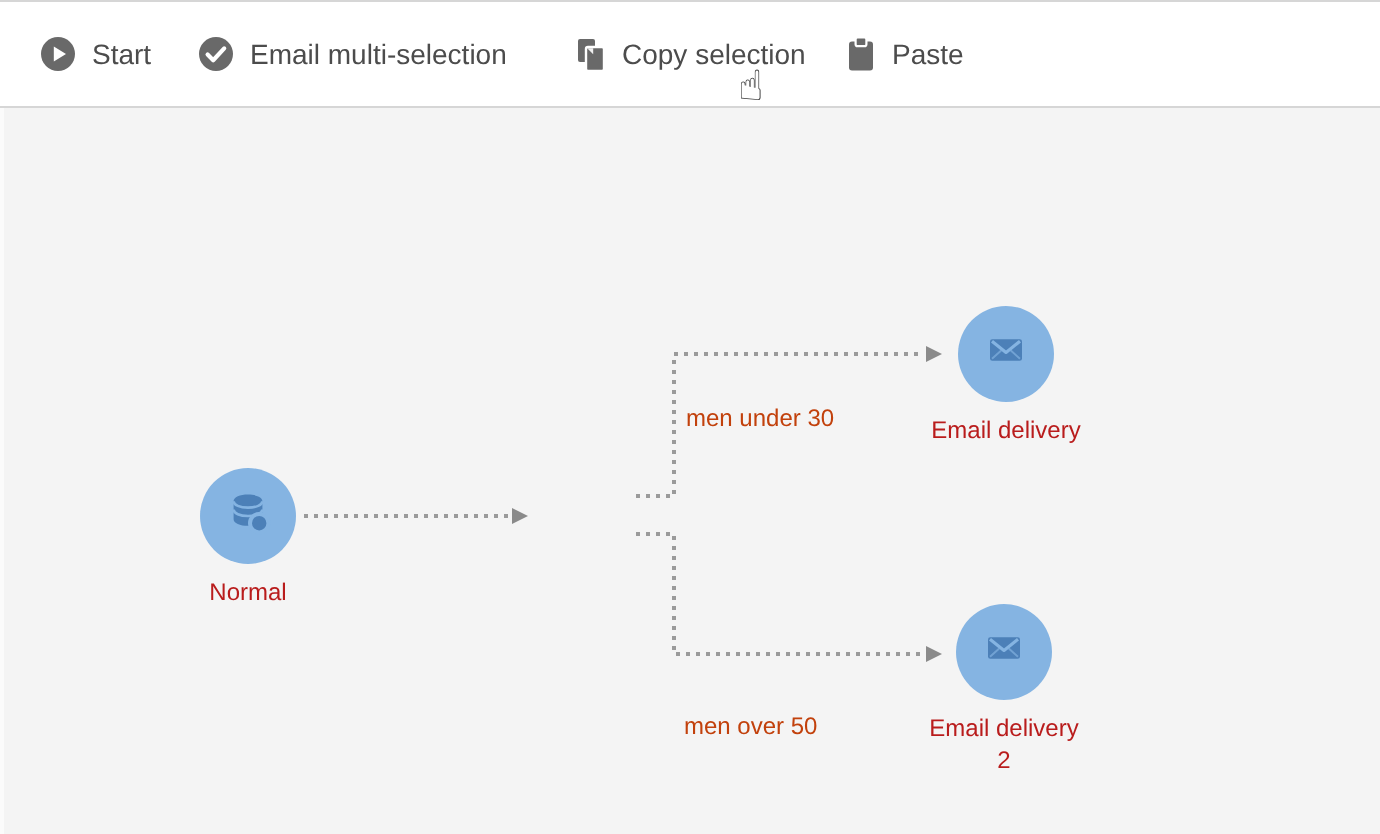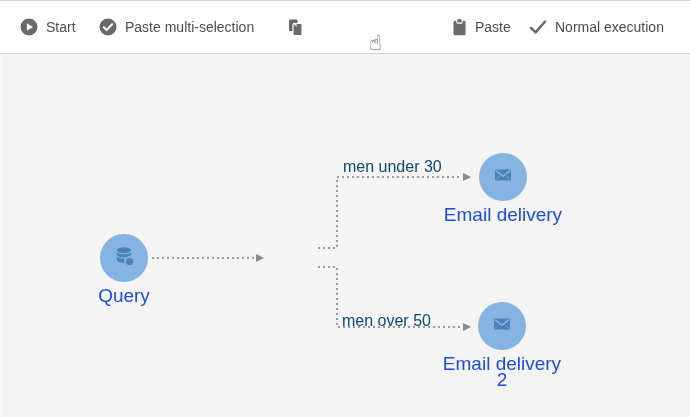--- a/index.html
+++ b/index.html
@@ -21,30 +21,30 @@
   .tb-icon{display:flex;align-items:center;justify-content:center;}
   .tb-label{font-size:14px;color:#4c4c4c;white-space:nowrap;}
   
   .canvas{
     position:absolute;left:0;top:54px;width:690px;height:363px;
     background:#f4f4f4;
     box-shadow:inset 2px 0 0 rgba(255,255,255,.65);
   }
   .edges-svg{position:absolute;left:0;top:0;}
   .edge-label{
-    position:absolute;font-size:16px;color:#0c4a6e;white-space:nowrap;
+    position:absolute;font-size:12px;color:#c2410c;white-space:nowrap;margin-top:44px;
   }
   .node{position:absolute;width:120px;text-align:center;}
   .bubble{
     width:48px;height:48px;border-radius:50%;margin:0 auto;
     background:#85b4e2;display:flex;align-items:center;justify-content:center;
     cursor:pointer;
   }
   .node-label{
-    margin-top:6px;font-size:19px;color:#1d4ed8;line-height:16px;
+    margin-top:6px;font-size:12px;color:#b91c1c;line-height:16px;
   }
   
   .cursor{
     position:absolute;left:369px;top:33px;z-index:50;
     font-size:21px;line-height:1;color:#3f3f3f;pointer-events:none;
     font-family:"DejaVu Sans",sans-serif;
     text-shadow:0 0 2px #ffffff;
   }
 </style>
 </head>
@@ -64,51 +64,44 @@
       <span class="tb-label">Start</span>
     </div>
 
     <div class="tb-item" style="left:99px">
       <span class="tb-icon">
         <svg width="18" height="18" viewBox="0 0 18 18">
           <circle cx="9" cy="9" r="8.5" fill="#696969"></circle>
           <path d="M4.8 9.3 L7.6 12.1 L13.1 6.2" stroke="#ffffff" stroke-width="2.1" fill="none" stroke-linecap="round" stroke-linejoin="round"></path>
         </svg>
       </span>
-      <span class="tb-label">Paste multi-selection</span>
+      <span class="tb-label">Email multi-selection</span>
     </div>
 
     <div class="tb-item" style="left:288px">
       <span class="tb-icon">
         <svg width="15" height="17" viewBox="0 0 15 17">
           <rect x="1" y="0.5" width="8.5" height="11.5" rx="1" fill="#696969"></rect>
           <rect x="5" y="4.5" width="9" height="12" rx="1" fill="#696969" stroke="#ffffff" stroke-width="1.2"></rect>
           <path d="M5.6 5.1 l3 3 v-3 z" fill="#ffffff" opacity="0.9"></path>
         </svg>
       </span>
+      <span class="tb-label">Copy selection</span>
     </div>
 
-    <div class="tb-item" style="left:452px">
+    <div class="tb-item" style="left:423px">
       <span class="tb-icon">
         <svg width="15" height="18" viewBox="0 0 15 18">
           <rect x="1.5" y="2.8" width="12" height="14.5" rx="1.5" fill="#696969"></rect>
           <rect x="4.8" y="0.7" width="5.4" height="4.4" rx="1" fill="#696969" stroke="#ffffff" stroke-width="1.1"></rect>
         </svg>
       </span>
       <span class="tb-label">Paste</span>
     </div>
 
-    <div class="tb-item" style="left:529px">
-      <span class="tb-icon">
-        <svg width="18" height="15" viewBox="0 0 18 15">
-          <path d="M2 7.8 L6.6 12.4 L16 1.6" stroke="#696969" stroke-width="2.4" fill="none" stroke-linecap="round" stroke-linejoin="round"></path>
-        </svg>
-      </span>
-      <span class="tb-label">Normal execution</span>
-    </div>
 
   </div>
 
   <div class="canvas">
 
     <svg class="edges-svg" width="690" height="363" viewBox="0 0 690 363">
 
       <path d="M152 204 H255" stroke="#9a9a9a" stroke-width="2" stroke-dasharray="2 3" fill="none"></path>
       <polygon points="256,200 264,204 256,208" fill="#8a8a8a"></polygon>
 
@@ -126,21 +119,21 @@
       <div class="bubble">
         <span>
           <svg width="28" height="28" viewBox="0 0 28 28">
             <path d="M6.8 8.6 c0-2 3.2-3.3 7.2-3.3 s7.2 1.3 7.2 3.3 v9 c0 2-3.2 3.3-7.2 3.3 s-7.2-1.3-7.2-3.3 z" fill="#4c80b8"></path>
             <path d="M6.8 8.6 c0 1.9 3.2 3.2 7.2 3.2 s7.2-1.3 7.2-3.2" stroke="#85b4e2" stroke-width="1.3" fill="none"></path>
             <path d="M6.8 12.8 c0 1.9 3.2 3.2 7.2 3.2 s7.2-1.3 7.2-3.2" stroke="#85b4e2" stroke-width="1.3" fill="none"></path>
             <circle cx="19.6" cy="19.6" r="4.6" fill="#4c80b8" stroke="#85b4e2" stroke-width="2"></circle>
           </svg>
         </span>
       </div>
-      <div class="node-label">Query</div>
+      <div class="node-label">Normal</div>
     </div>
 
 
     <div class="node" style="left:443px;top:99px">
       <div class="bubble">
         <span>
           <svg width="28" height="28" viewBox="0 0 28 28">
             <rect x="6" y="8.6" width="16" height="10.8" rx="1.2" fill="#4c80b8"></rect>
             <path d="M7 9.6 L14 15.2 L21 9.6" stroke="#85b4e2" stroke-width="1.6" fill="none" stroke-linejoin="round"></path>
             <path d="M7 18.4 L11.6 14.3 M21 18.4 L16.4 14.3" stroke="#85b4e2" stroke-width="1" fill="none" opacity="0.65"></path>

